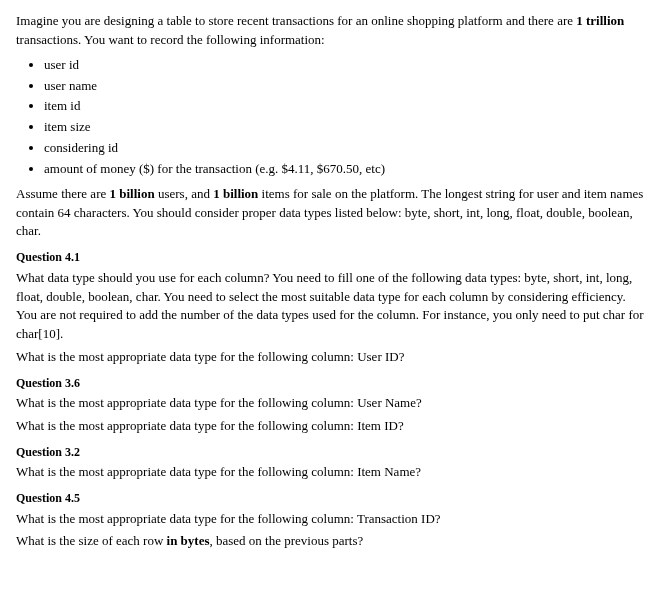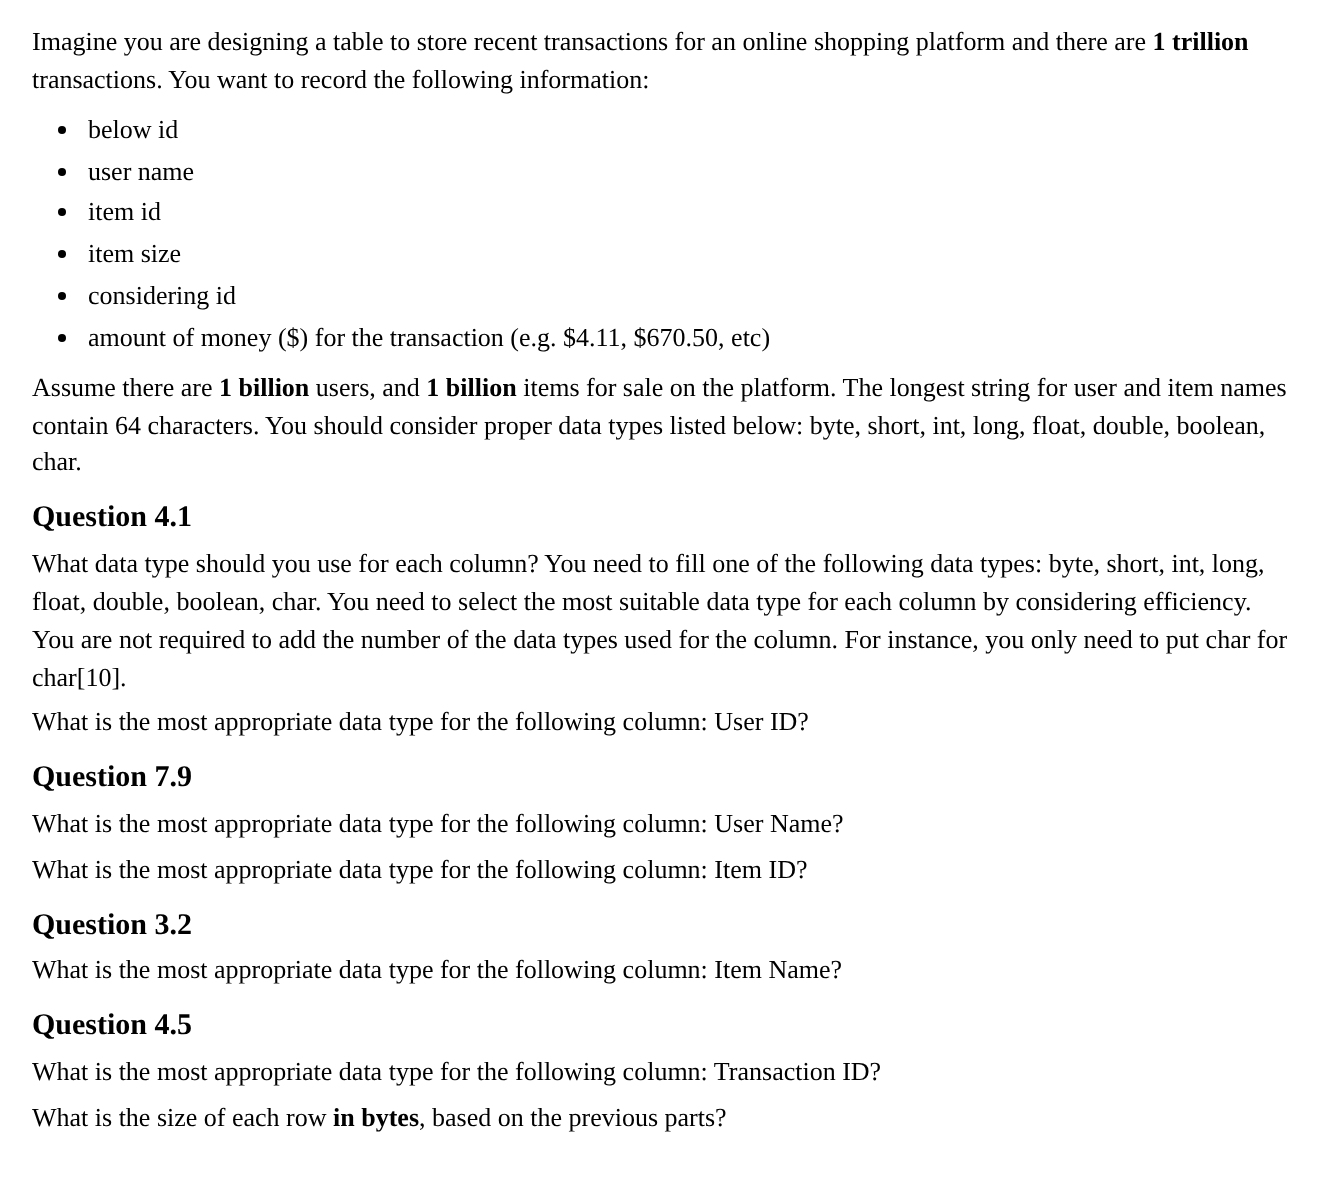--- a/index.html
+++ b/index.html
@@ -30,21 +30,21 @@
       margin: 4px 0 6px 28px;
     }
 
     ul li {
       margin-bottom: 2px;
       list-style-type: disc;
     }
 
     .question-heading {
       font-weight: bold;
-      font-size: 15px;
+      font-size: 12px;
       margin-top: 8px;
       margin-bottom: 2px;
     }
 
     .question-text {
       margin-bottom: 4px;
     }
 
     strong {
       font-weight: bold;
@@ -53,37 +53,37 @@
 </head>
 <body>
 
 <div class="content">
 
   <p>
     <span>Imagine you are designing a table to store recent transactions for an online shopping platform and there are <strong>1 trillion</strong> transactions. You want to record the following information:</span>
   </p>
 
   <ul>
-    <li>below id</li>
+    <li>user id</li>
     <li>user name</li>
     <li>item id</li>
     <li>item size</li>
     <li>considering id</li>
     <li>amount of money ($) for the transaction (e.g. $4.11, $670.50, etc)</li>
   </ul>
 
   <p>
     Assume there are <strong>1 billion</strong> users, and <strong>1 billion</strong> items for sale on the platform. The longest string for user and item names contain 64 characters. You should consider proper data types listed below: byte, short, int, long, float, double, boolean, char.
   </p>
 
   <p class="question-heading">Question 4.1</p>
   <p class="question-text">What data type should you use for each column? You need to fill one of the following data types: byte, short, int, long, float, double, boolean, char. You need to select the most suitable data type for each column by considering efficiency. You are not required to add the number of the data types used for the column. For instance, you only need to put char for char[10].</p>
   <p class="question-text">What is the most appropriate data type for the following column: User ID?</p>
 
-  <p class="question-heading">Question 7.9</p>
+  <p class="question-heading">Question 3.6</p>
   <p class="question-text">What is the most appropriate data type for the following column: User Name?</p>
 
   <p class="question-text">What is the most appropriate data type for the following column: Item ID?</p>
 
   <p class="question-heading">Question 3.2</p>
   <p class="question-text">What is the most appropriate data type for the following column: Item Name?</p>
 
   <p class="question-heading">Question 4.5</p>
   <p class="question-text">What is the most appropriate data type for the following column: Transaction ID?</p>
 

